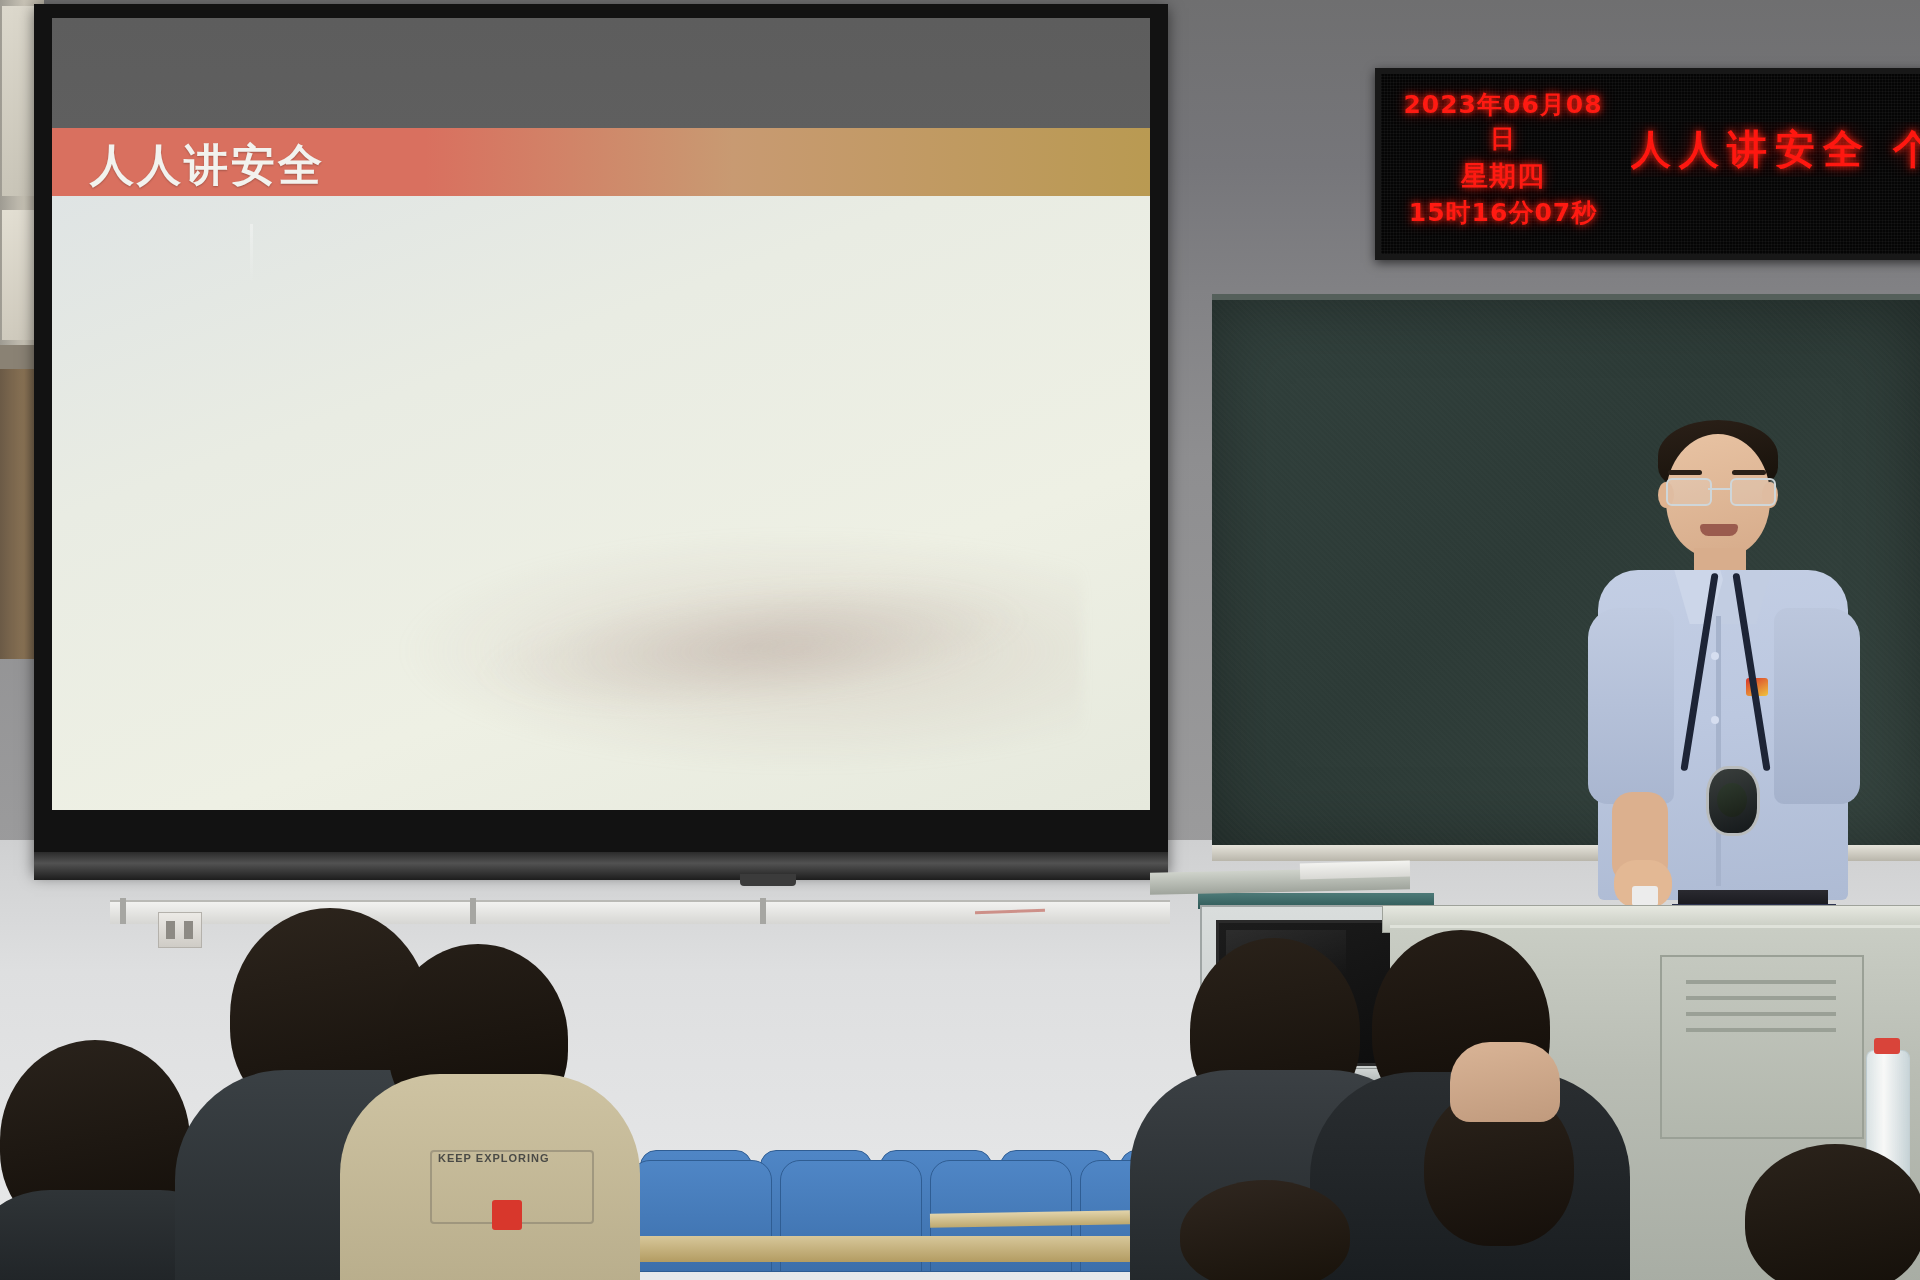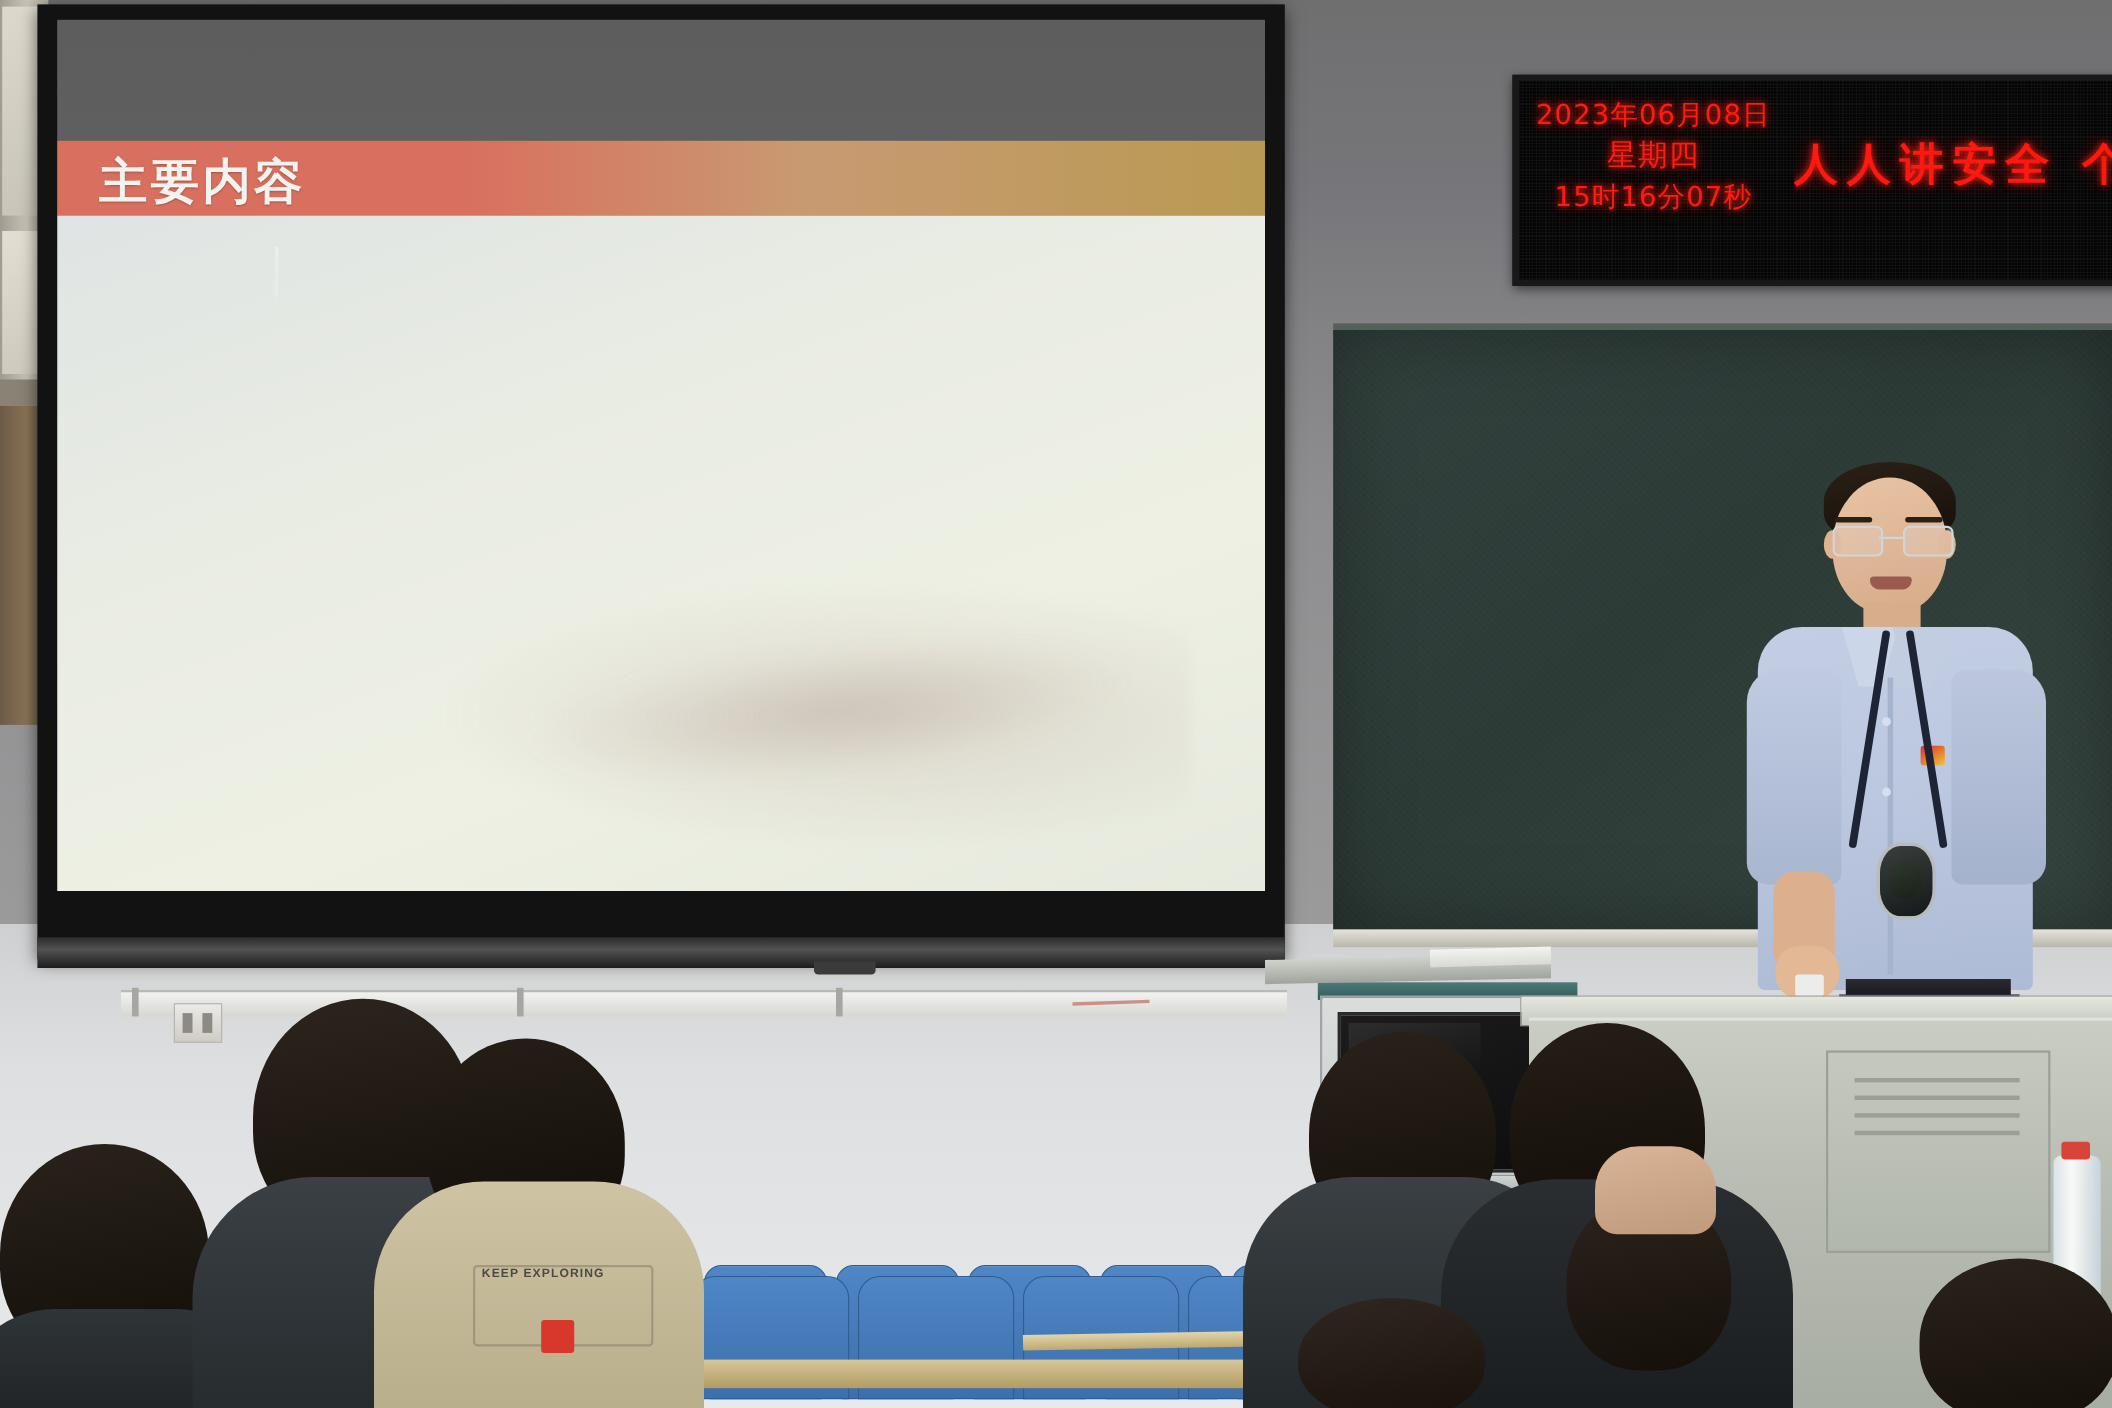--- a/index.html
+++ b/index.html
@@ -61,21 +61,21 @@
   .bullet.b1{top:75px;}
   .bullet.b2{top:190px;}
 
   
   .led-body{position:absolute;left:1375px;top:68px;width:560px;height:180px;
     background:#0a0a0a;border:6px solid #181818;box-shadow:0 3px 10px rgba(0,0,0,.6);}
   .led-inner{position:absolute;left:0;top:0;right:0;bottom:0;background:#050505;
     background-image:repeating-linear-gradient(0deg,rgba(255,255,255,.035) 0 1px,transparent 1px 3px),
                      repeating-linear-gradient(90deg,rgba(255,255,255,.03) 0 1px,transparent 1px 3px);}
   .led-left{position:absolute;left:14px;top:14px;width:216px;text-align:center;}
-  .led-line{color:#ff1a12;font-weight:normal;letter-spacing:1px;
+  .led-line{color:#ff1a12;font-weight:bold;letter-spacing:1px;
     text-shadow:0 0 6px rgba(255,40,20,.9),0 0 14px rgba(255,0,0,.55);
     font-family:"DejaVu Sans","Liberation Sans",sans-serif;}
   .led-date{font-size:25px;line-height:34px;}
   .led-week{font-size:27px;line-height:40px;}
   .led-time{font-size:25px;line-height:34px;}
   .led-right{position:absolute;left:250px;top:48px;width:320px;overflow:hidden;}
   .led-scroll{color:#ff1710;font-size:40px;font-weight:bold;white-space:nowrap;letter-spacing:8px;
     text-shadow:0 0 7px rgba(255,40,20,.95),0 0 18px rgba(255,0,0,.55);
     font-family:"DejaVu Sans","Liberation Sans",sans-serif;}
   .led-streak{position:absolute;left:250px;top:224px;width:3px;height:60px;
@@ -202,21 +202,21 @@
   <div class="window-frame">
     <div class="window-pane"></div>
     <div class="window-pane2"></div>
   </div>
   <div class="window-sill"></div>
   <div class="window-wood"></div>
 
   <div class="screen-outer"></div>
   <div class="slide">
     <div class="slide-band"></div>
-    <div class="slide-title">主要内容</div>
+    <div class="slide-title">人人讲安全</div>
     <div class="slide-body">
       <div class="slide-wash"></div>
       <div class="slide-wash2"></div>
     </div>
   </div>
   <div class="screen-roller"></div>
   <div class="screen-roller-knob"></div>
 
   <div class="led-body">
     <div class="led-inner"></div>

